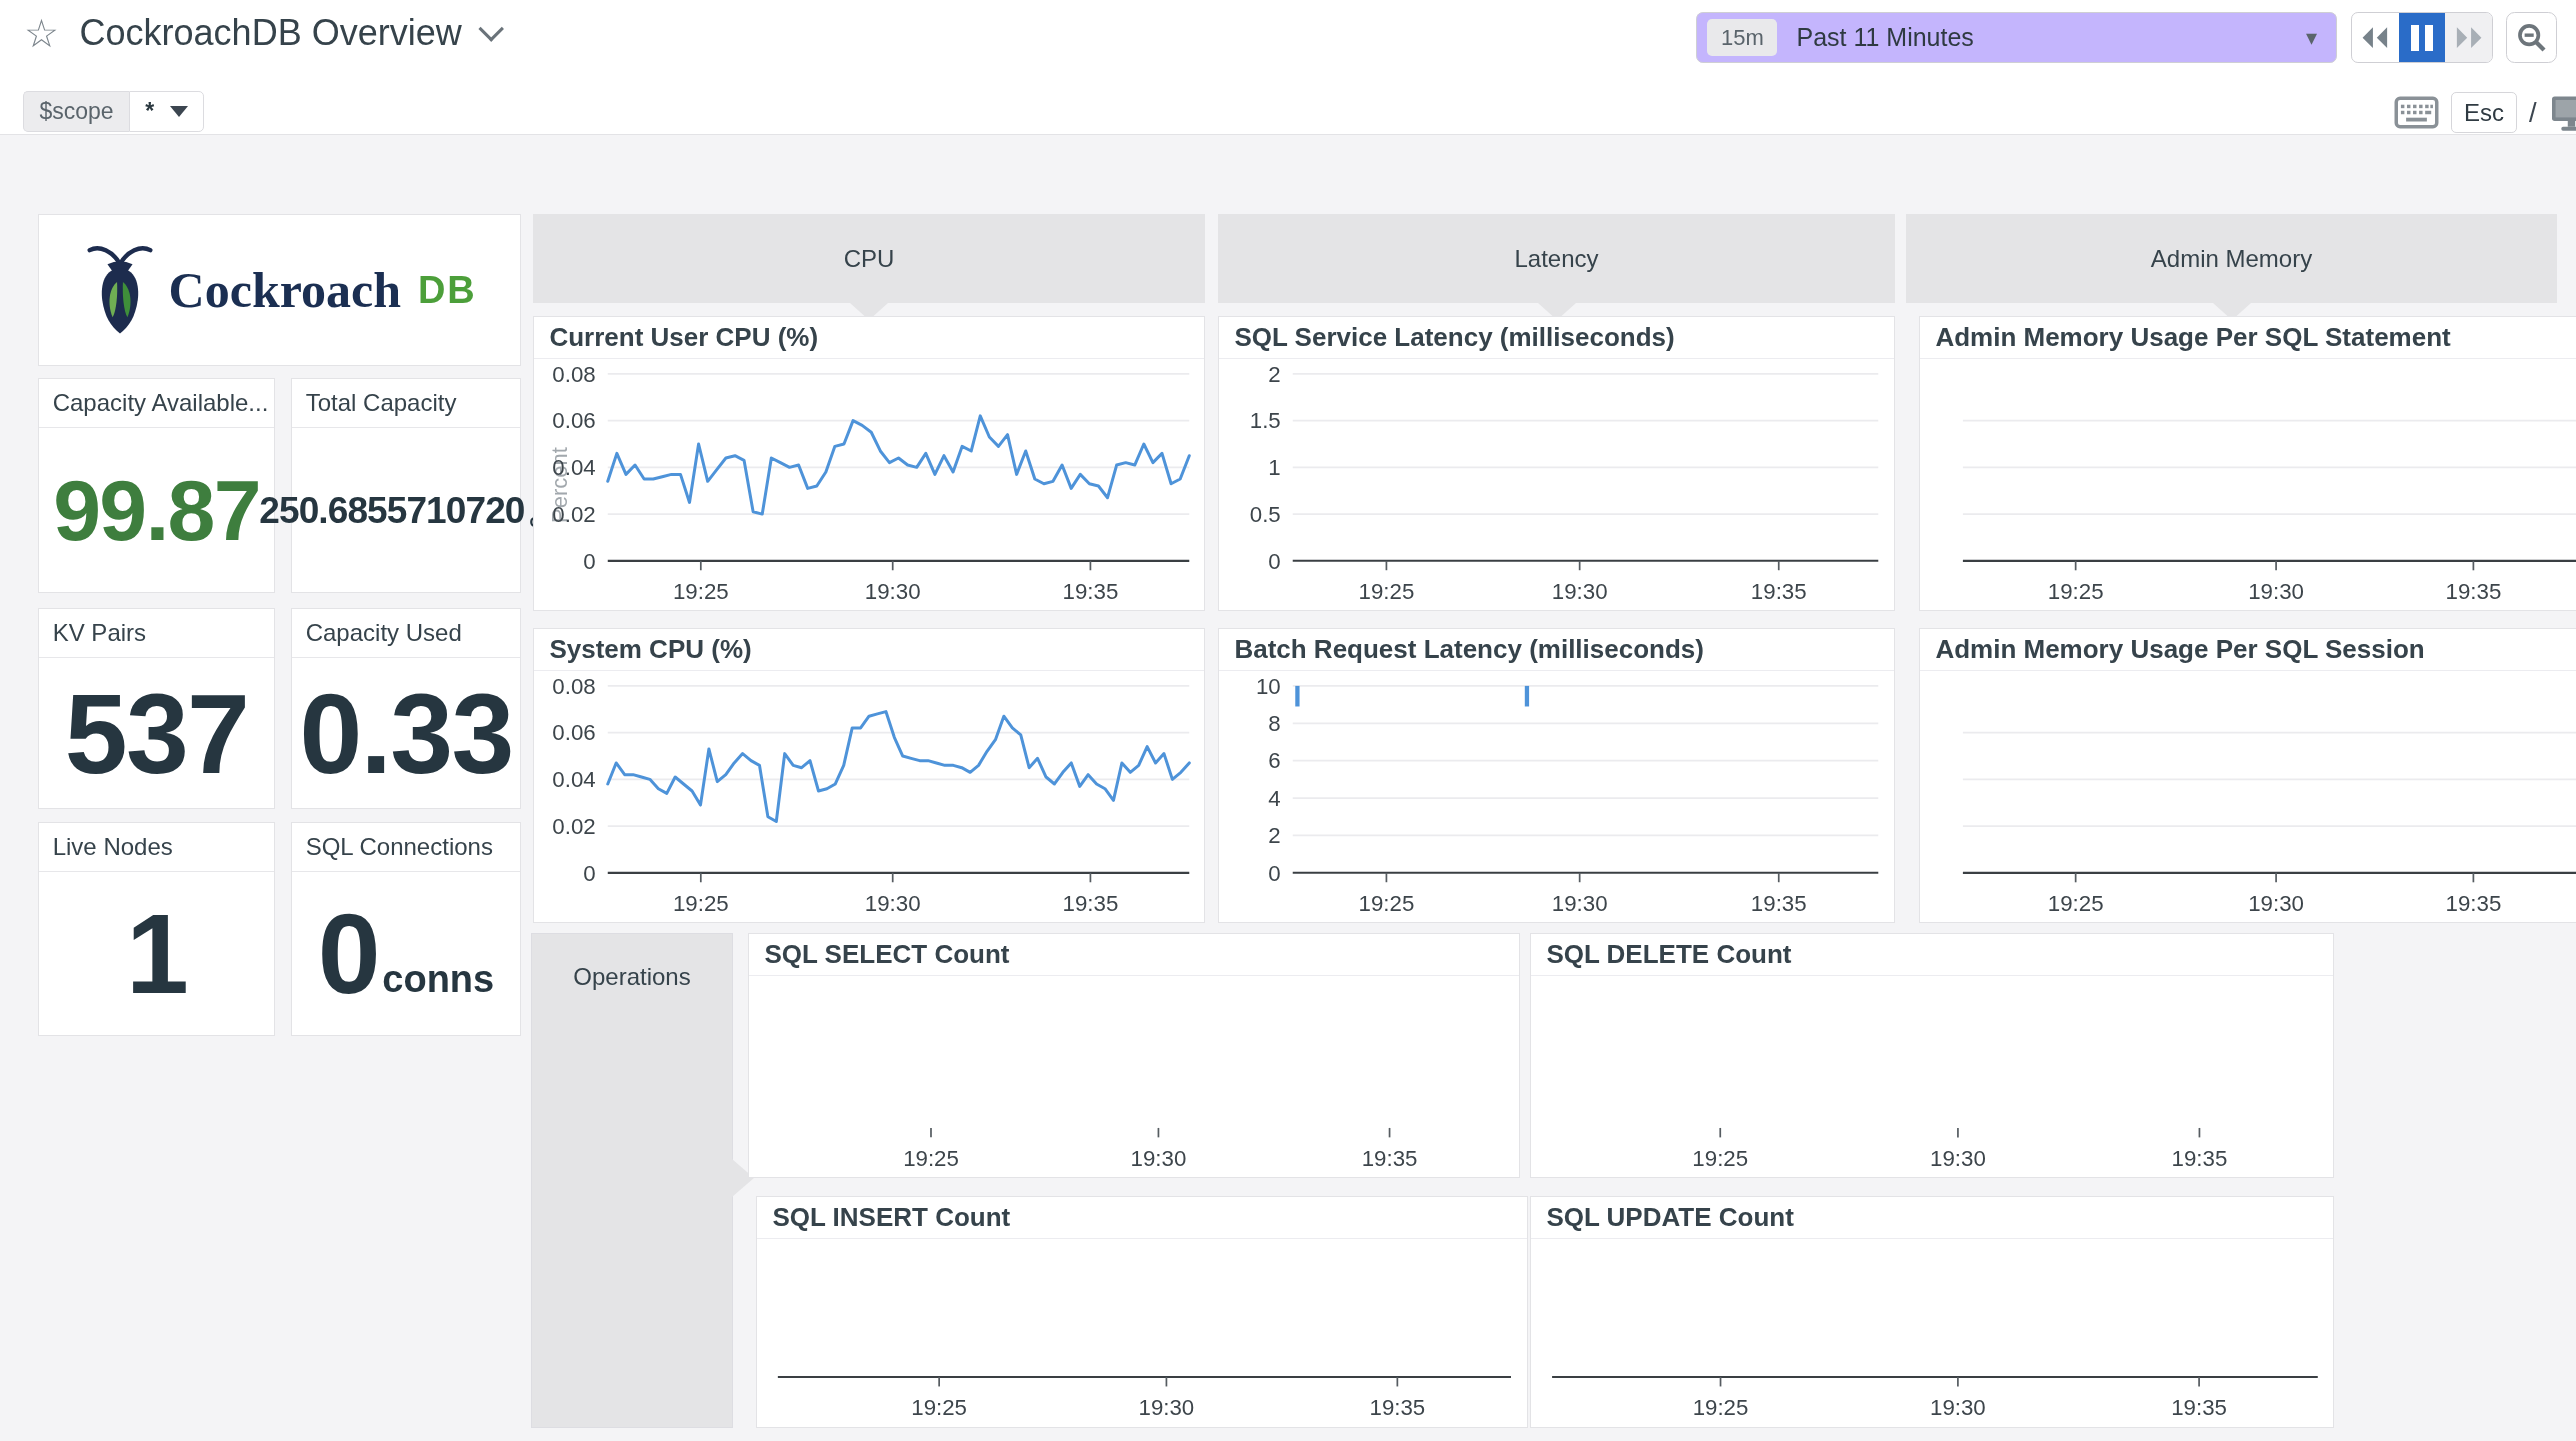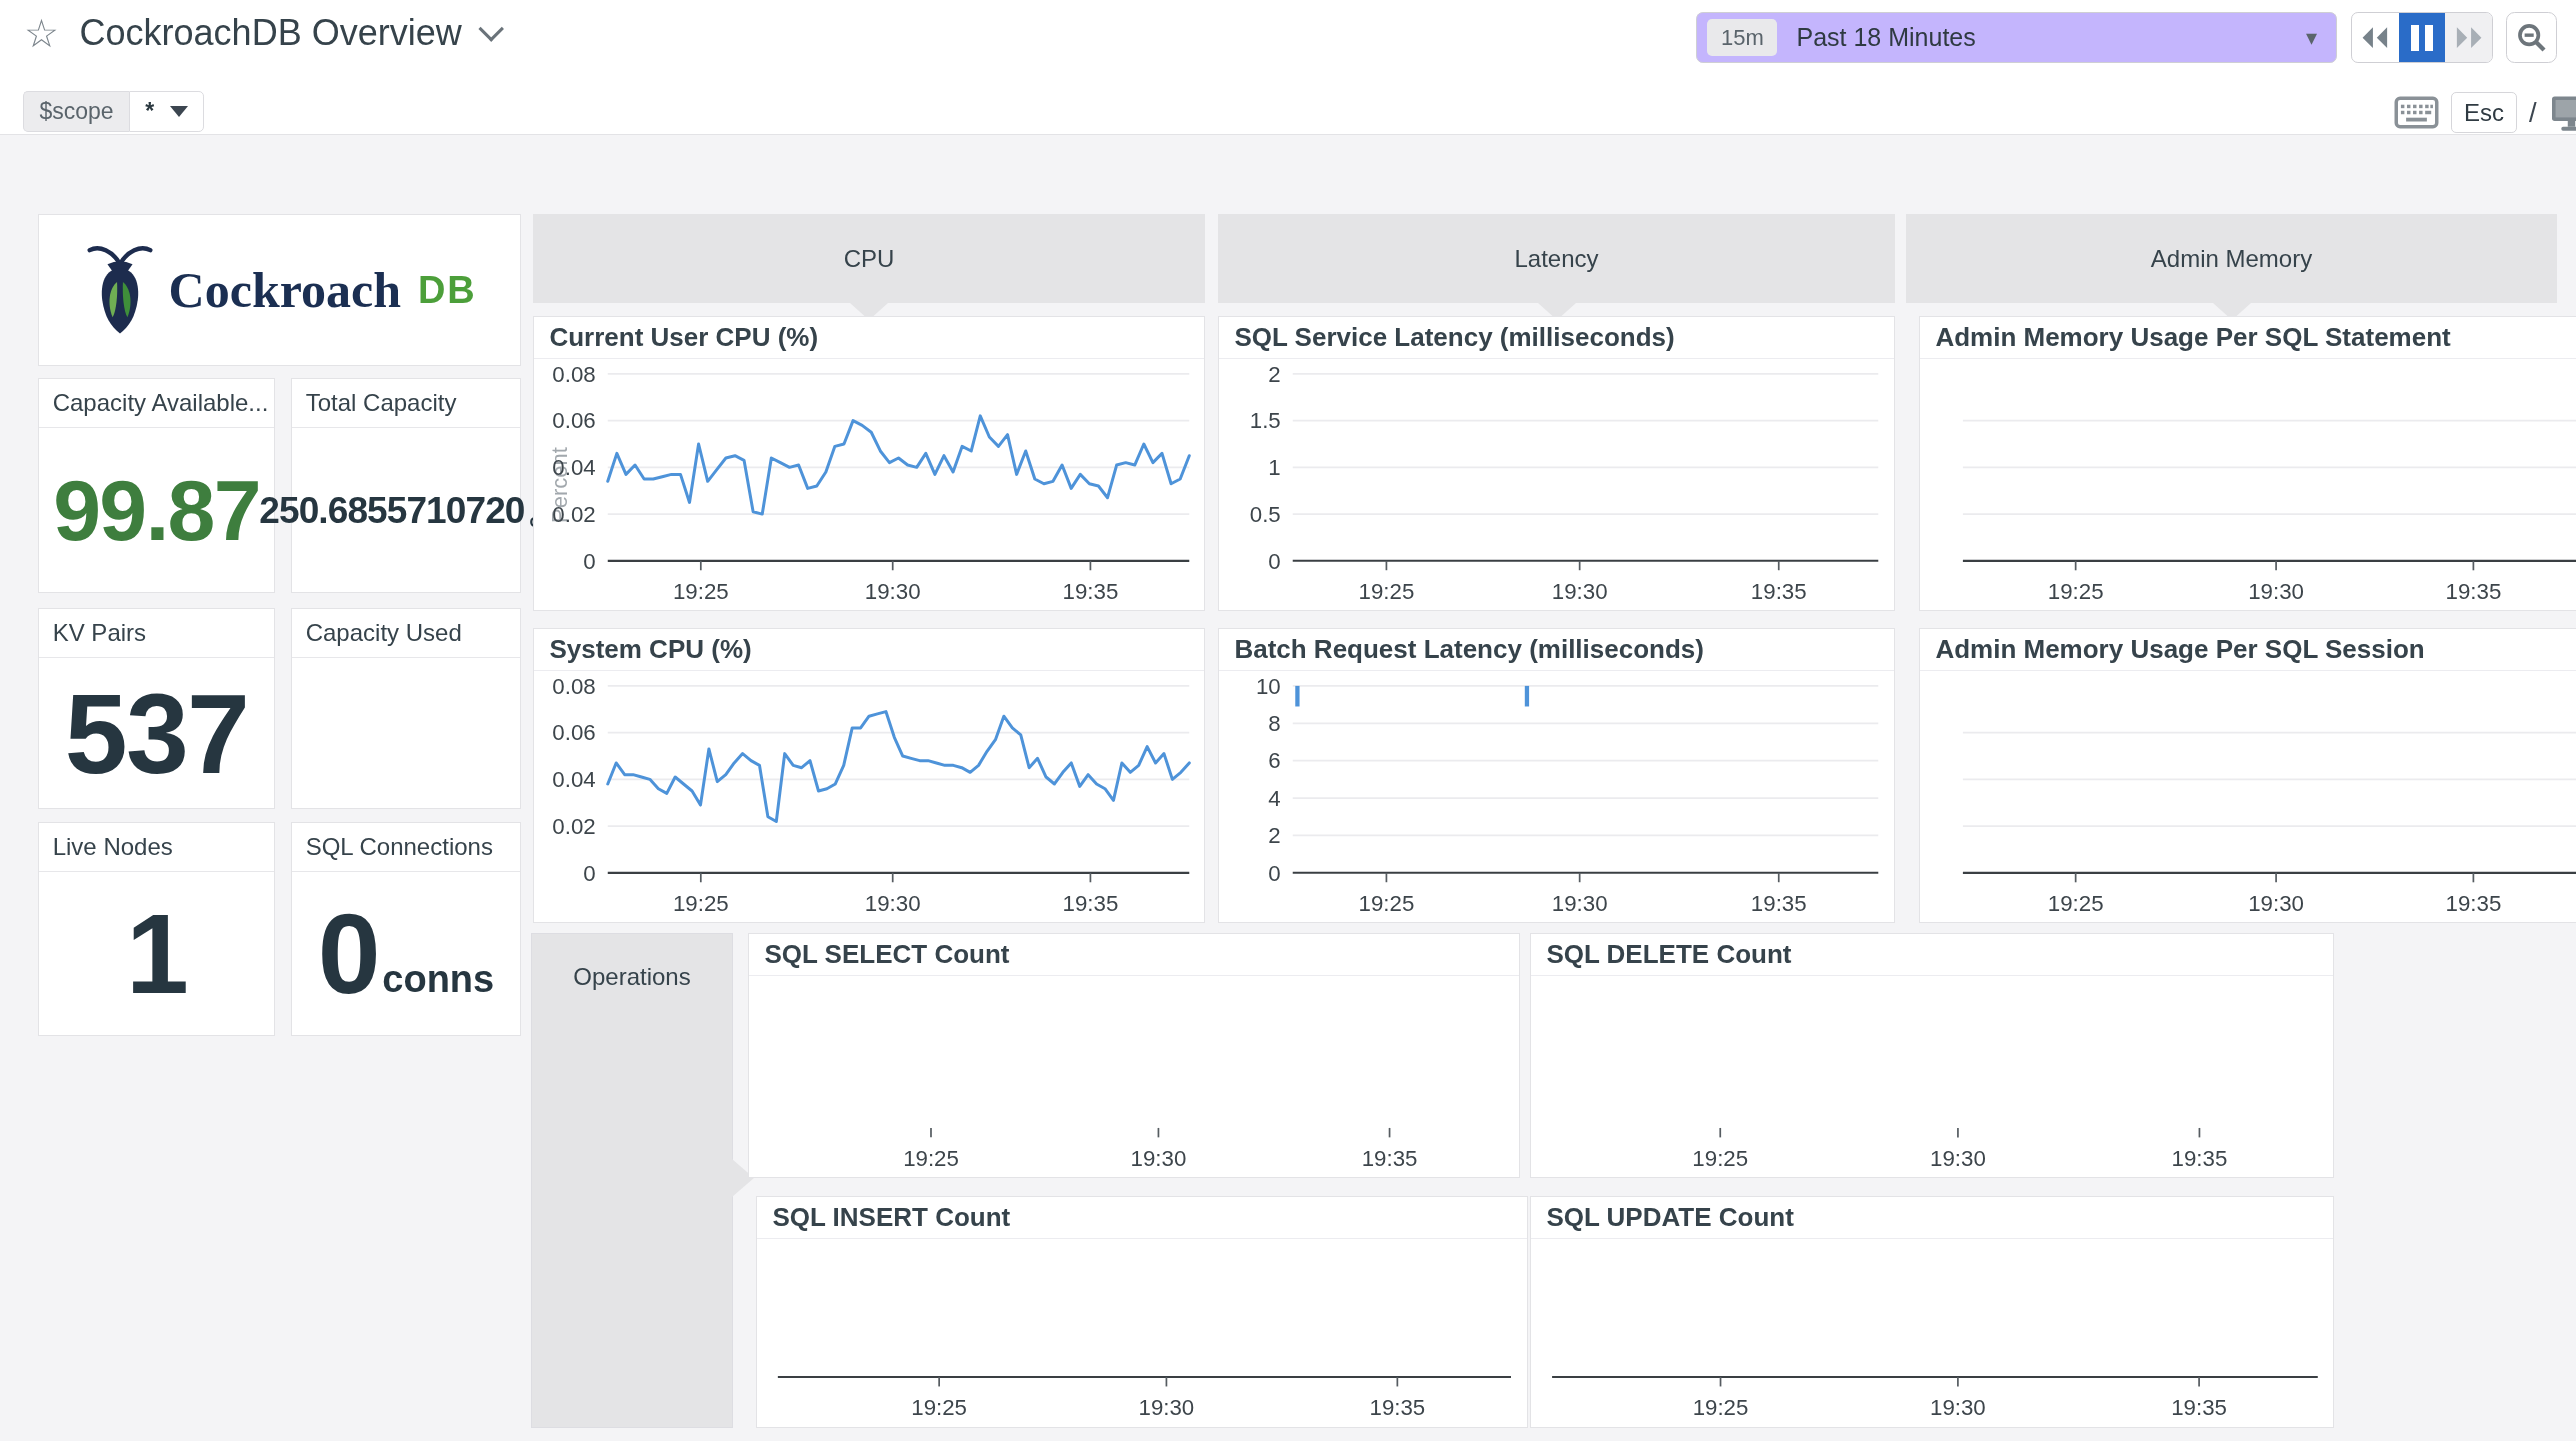--- a/index.html
+++ b/index.html
@@ -90,21 +90,21 @@
 
   <div class="topbar">
     <div class="title-row">
       <span class="star">☆</span>
       <span class="dash-title">CockroachDB Overview</span>
       <span class="chev"></span>
     </div>
 
     <div class="timebox">
       <span class="timebadge">15m</span>
-      <span class="timelabel">Past 18 Minutes</span>
+      <span class="timelabel">Past 11 Minutes</span>
       <span class="timecaret">▾</span>
     </div>
 
     <div class="ctrlgroup">
       <div class="ctrl">
         <svg width="31" height="27.4" viewBox="0 0 24 20">
             <path d="M10 2 L2 10 L10 18 Z M21 2 L13 10 L21 18 Z" fill="#77828a"></path>
           </svg>
       </div>
       <div class="ctrl pause">
@@ -194,20 +194,23 @@
       </div>
   </div>
   <div class="card" style="left:38px;top:608px;width:237px;height:201px;">
     <div class="stat-head">KV Pairs</div>
     <div class="stat-val">
         <span class="num-xl">537</span>
       </div>
   </div>
   <div class="card" style="left:291px;top:608px;width:230px;height:201px;">
     <div class="stat-head">Capacity Used</div>
+    <div class="stat-val">
+        <span class="num-xl">0.33</span>
+      </div>
   </div>
   <div class="card" style="left:38px;top:822px;width:237px;height:214px;">
     <div class="stat-head">Live Nodes</div>
     <div class="stat-val">
         <span class="num-xl">1</span>
       </div>
   </div>
   <div class="card" style="left:291px;top:822px;width:230px;height:214px;">
     <div class="stat-head">SQL Connections</div>
     <div class="stat-val">

